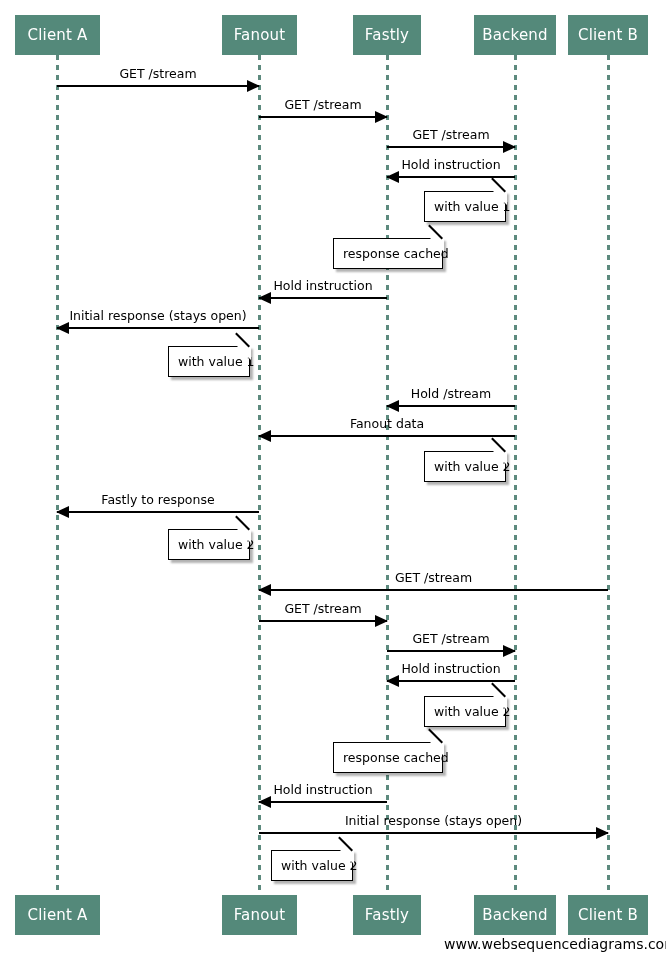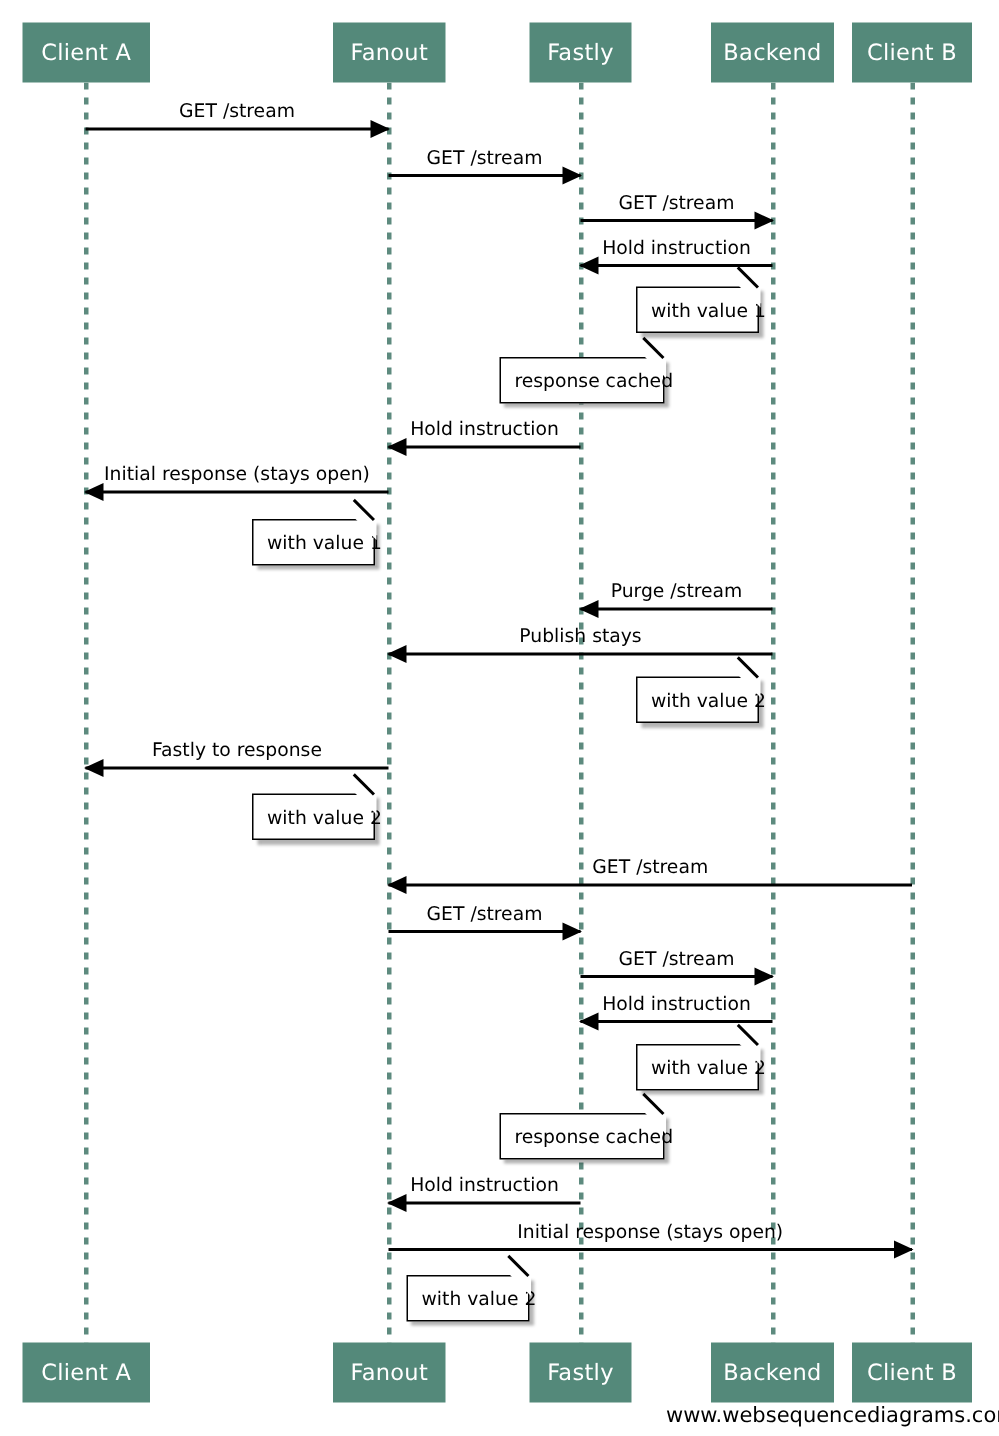--- a/index.html
+++ b/index.html
@@ -180,26 +180,26 @@
       <div class="label">Hold instruction</div>
     </div>
     <div class="msg to-left" style="left: 57px; width: 202px; top: 327px;">
       <div class="line" style="background: rgb(0, 0, 0);"></div>
       <div class="head"></div>
       <div class="label">Initial response (stays open)</div>
     </div>
     <div class="msg to-left" style="left: 387px; width: 128px; top: 405px;">
       <div class="line" style="background: rgb(0, 0, 0);"></div>
       <div class="head"></div>
-      <div class="label">Purge /stream</div>
+      <div class="label">Hold /stream</div>
     </div>
     <div class="msg to-left" style="left: 259px; width: 256px; top: 435px;">
       <div class="line" style="background: rgb(0, 0, 0);"></div>
       <div class="head"></div>
-      <div class="label">Publish stays</div>
+      <div class="label">Fanout data</div>
     </div>
     <div class="msg to-left" style="left: 57px; width: 202px; top: 511px;">
       <div class="line" style="background: rgb(0, 0, 0);"></div>
       <div class="head"></div>
       <div class="label">Fastly to response</div>
     </div>
     <div class="msg to-left" style="left: 259px; width: 349px; top: 589px;">
       <div class="line" style="background: rgb(0, 0, 0);"></div>
       <div class="head"></div>
       <div class="label">GET /stream</div>

